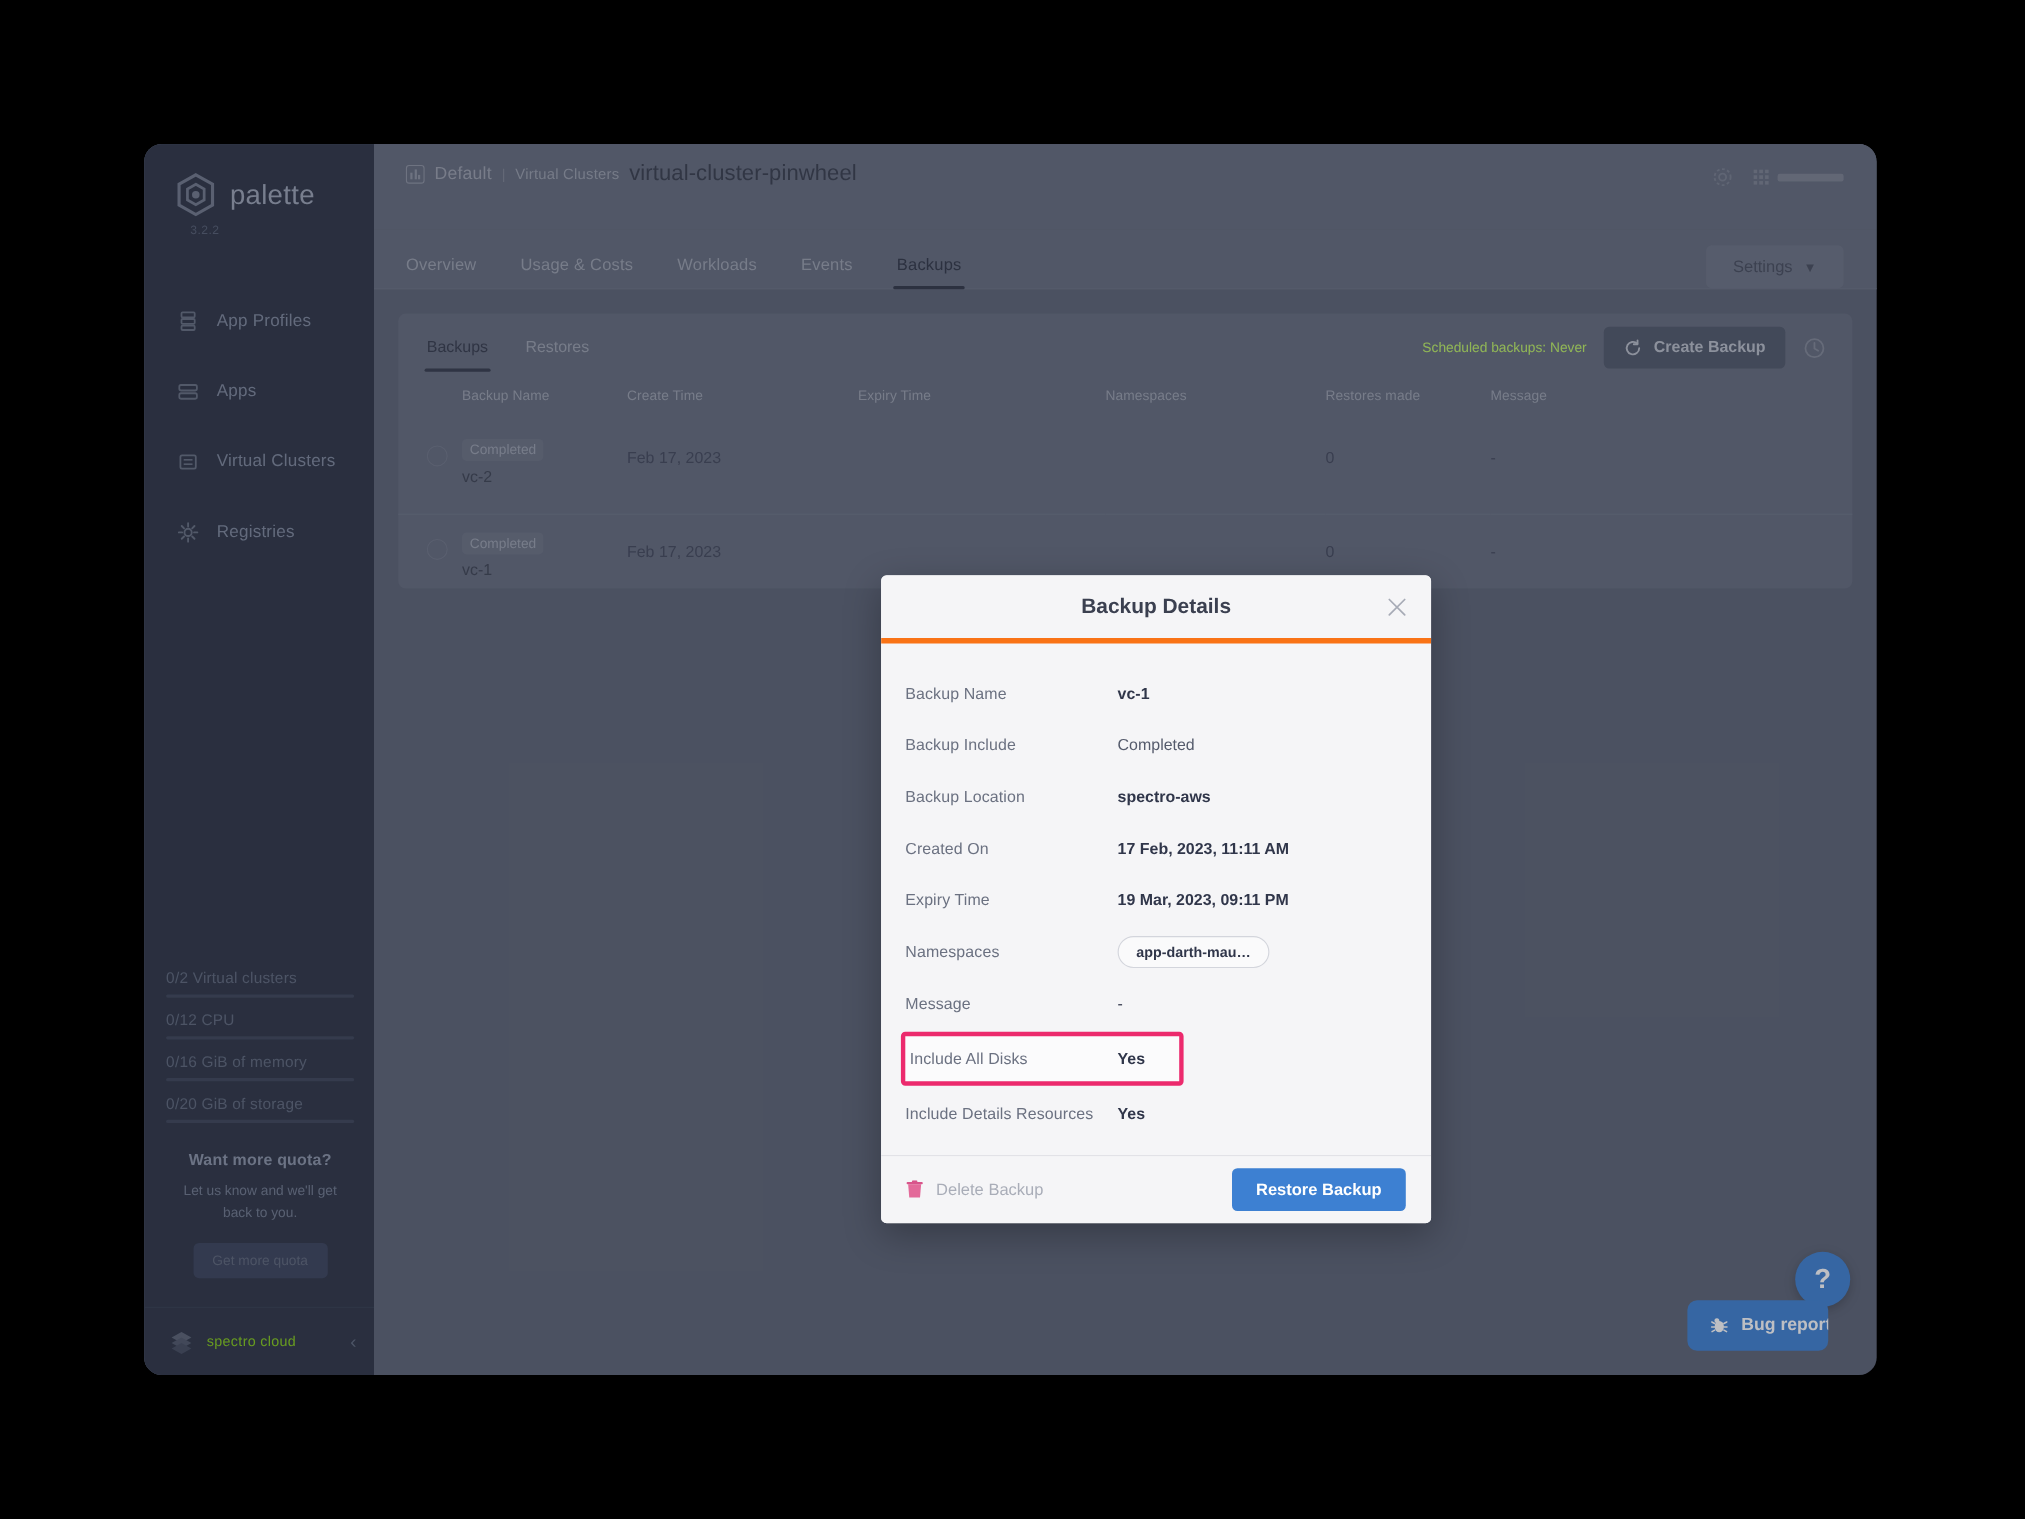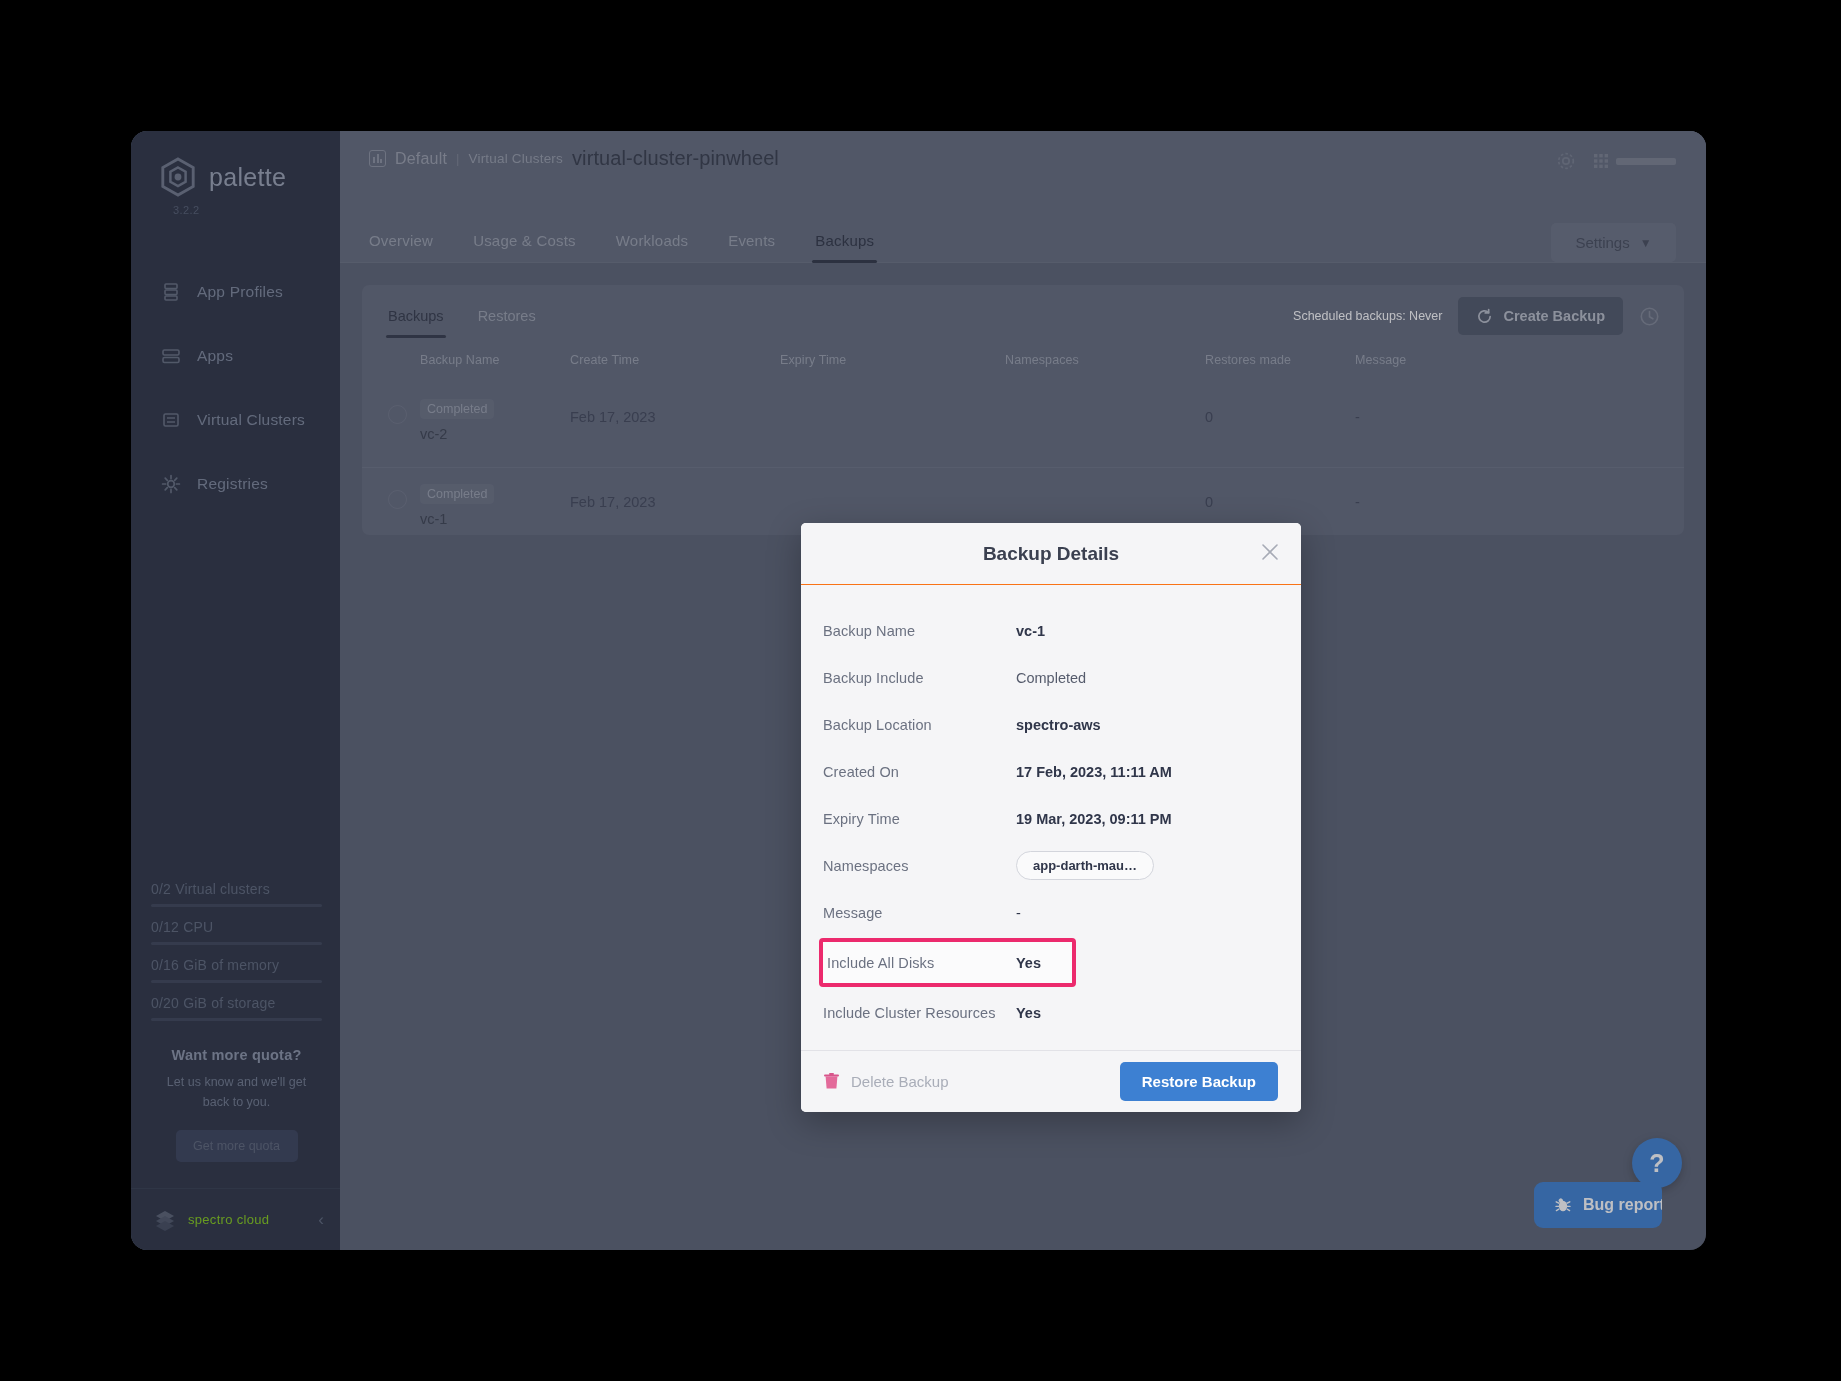--- a/index.html
+++ b/index.html
@@ -165,21 +165,21 @@
     margin-top: 14px;
   }
   .subtab.active { color: #333949; }
   .subtab.active::after {
     content: ""; position: absolute; left: -2px; right: -2px; bottom: 0;
     height: 3px; background: #333949; border-radius: 2px;
   }
   .head-right {
     margin-left: auto; display: flex; align-items: center; gap: 16px;
   }
-  .sched-text { font-size: 12.5px; color: #ffffff; }
+  .sched-text { font-size: 12.5px; color: #bef264; }
   .create-btn {
     background: #4e5667; border-radius: 5px;
     height: 38px; padding: 0 18px;
     display: flex; align-items: center; gap: 10px;
     color: #b8bdc8; font-size: 14.5px; cursor: pointer; font-weight: bold;
   }
   .history-icon { width: 21px; height: 21px; opacity: .55; cursor: pointer; }
 
   table.bk { width: 100%; border-collapse: collapse; table-layout: fixed; }
   table.bk th {
@@ -219,21 +219,21 @@
     left: 670px; top: 392px;
     width: 500px;
     background: #f5f5f7;
     border-radius: 5px;
     box-shadow: 0 10px 34px rgba(0,0,0,.28);
     overflow: hidden;
   }
   .modal-head {
     height: 62px; position: relative;
     display: flex; align-items: center; justify-content: center;
-    border-bottom: 1px solid #f97316;
+    border-bottom: 5px solid #f97316;
     background: #f5f5f7;
   }
   .modal-title { font-size: 19px; color: #3b4050; font-weight: 700; }
   .modal-close {
     position: absolute; right: 20px; top: 18px;
     width: 22px; height: 22px; cursor: pointer;
     color: #a7abb6;
   }
   .modal-body { padding: 22px 22px 14px 22px; background: #f5f5f7; }
   .drow {
@@ -604,21 +604,21 @@
         <span class="dlabel">Message</span>
         <span class="dval dash">-</span>
       </div>
 
       <div class="drow highlighted">
         <span class="dlabel">Include All Disks</span>
         <span class="dval">Yes</span>
       </div>
 
       <div class="drow">
-        <span class="dlabel">Include Cluster Resources</span>
+        <span class="dlabel">Include Details Resources</span>
         <span class="dval">Yes</span>
       </div>
 
     </div>
 
     <div class="modal-foot">
       <span class="delete-link">
         <svg class="trash-icon" viewBox="0 0 15 17">
           <path d="M1.6 3.6h11.8l-1 12H2.6z" fill="#e36a9a"></path>
           <rect x="0" y="1.6" width="15" height="2" rx="1" fill="#d8558b"></rect>

